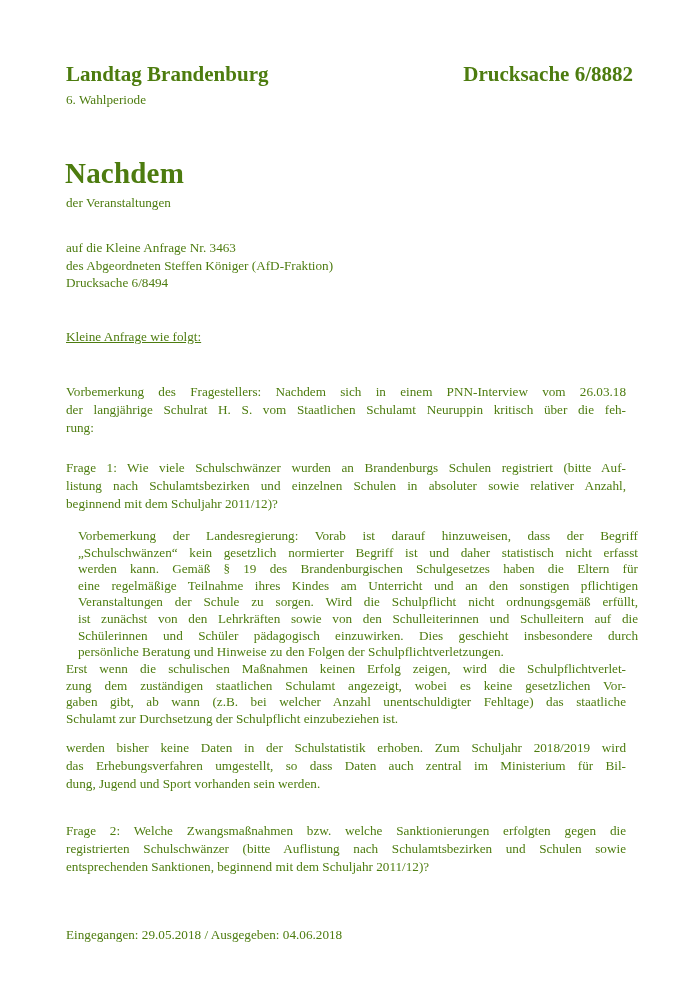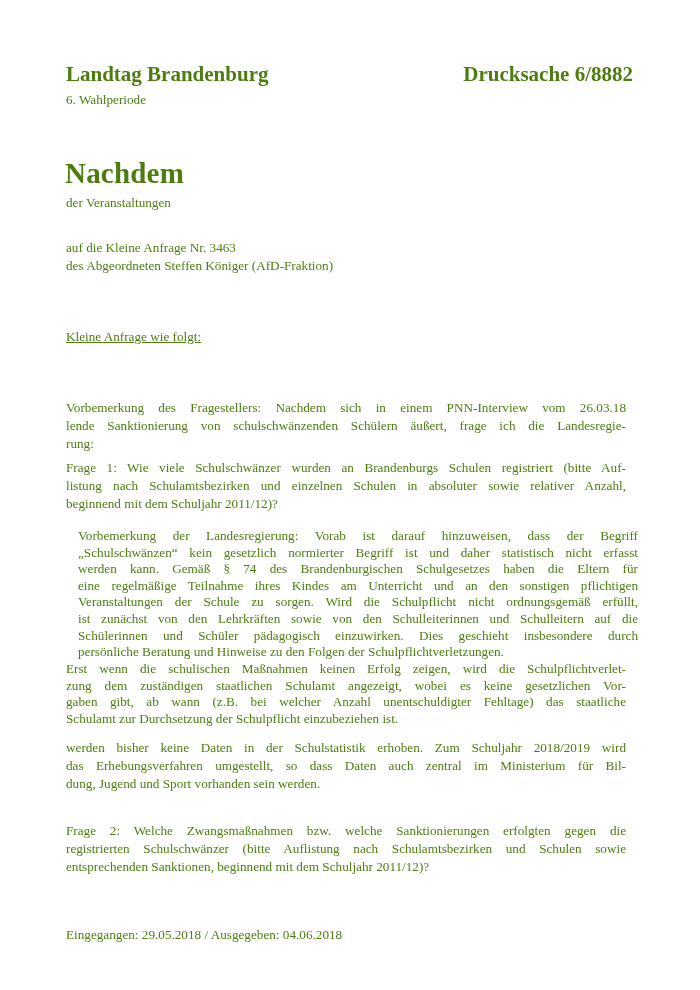--- a/index.html
+++ b/index.html
@@ -39,21 +39,21 @@
   .ref { position: absolute; left: 66px; top: 227px; line-height: 17.5px; margin-top: 12px; }
   .subject { position: absolute; left: 66px; top: 296px; font-weight: bold; }
   .block {
     position: absolute;
     left: 66px;
     width: 560px;
     line-height: 18px;
   }
   .intro { top: 328px; }
   .intro .ln { text-decoration: underline; }
-  #p-questioner { top: 399px; }
+  #p-questioner { top: 383px; }
   #p-q1 { top: 459px; }
   #p-gov1 { top: 528px; line-height: 16.6px; margin-left: 12px; }
   #p-gov2 { top: 661px; line-height: 16.6px; }
   #p-zu1 { top: 739px; }
   #p-q2 { top: 822px; }
   .footer { position: absolute; left: 66px; top: 926px; line-height: 17px; }
   
   .just .ln.jl { text-align: justify; text-align-last: justify; }
 </style>
 </head>
@@ -68,43 +68,44 @@
 
   <div class="period">6. Wahlperiode</div>
 
   <h1 class="antwort">Nachdem</h1>
 
   <div class="lr">der Veranstaltungen</div>
 
   <div class="ref">
       <div class="ln">auf die Kleine Anfrage Nr. 3463</div>
       <div class="ln">des Abgeordneten Steffen Königer (AfD-Fraktion)</div>
+      <div class="ln">Drucksache 6/8494</div>
     </div>
 
 
   <div class="block just intro">
       <div class="ln">Kleine Anfrage wie folgt:</div>
     </div>
 
   <div class="block just" id="p-questioner">
       <div class="ln jl">Vorbemerkung des Fragestellers: Nachdem sich in einem PNN-Interview vom 26.03.18</div>
-      <div class="ln jl">lende Sanktionierung von schulschwänzenden Schülern äußert, frage ich die Landesregie-</div>
+      <div class="ln jl">der langjährige Schulrat H. S. vom Staatlichen Schulamt Neuruppin kritisch über die feh-</div>
       <div class="ln">rung:</div>
     </div>
 
   <div class="block just" id="p-q1">
       <div class="ln jl">Frage 1: Wie viele Schulschwänzer wurden an Brandenburgs Schulen registriert (bitte Auf-</div>
       <div class="ln jl">listung nach Schulamtsbezirken und einzelnen Schulen in absoluter sowie relativer Anzahl,</div>
       <div class="ln">beginnend mit dem Schuljahr 2011/12)?</div>
     </div>
 
   <div class="block just" id="p-gov1">
       <div class="ln jl">Vorbemerkung der Landesregierung: Vorab ist darauf hinzuweisen, dass der Begriff</div>
       <div class="ln jl">„Schulschwänzen“ kein gesetzlich normierter Begriff ist und daher statistisch nicht erfasst</div>
-      <div class="ln jl">werden kann. Gemäß § 74 des Brandenburgischen Schulgesetzes haben die Eltern für</div>
+      <div class="ln jl">werden kann. Gemäß § 19 des Brandenburgischen Schulgesetzes haben die Eltern für</div>
       <div class="ln jl">eine regelmäßige Teilnahme ihres Kindes am Unterricht und an den sonstigen pflichtigen</div>
       <div class="ln jl">Veranstaltungen der Schule zu sorgen. Wird die Schulpflicht nicht ordnungsgemäß erfüllt,</div>
       <div class="ln jl">ist zunächst von den Lehrkräften sowie von den Schulleiterinnen und Schulleitern auf die</div>
       <div class="ln jl">Schülerinnen und Schüler pädagogisch einzuwirken. Dies geschieht insbesondere durch</div>
       <div class="ln">persönliche Beratung und Hinweise zu den Folgen der Schulpflichtverletzungen.</div>
     </div>
 
   <div class="block just" id="p-gov2">
       <div class="ln jl">Erst wenn die schulischen Maßnahmen keinen Erfolg zeigen, wird die Schulpflichtverlet-</div>
       <div class="ln jl">zung dem zuständigen staatlichen Schulamt angezeigt, wobei es keine gesetzlichen Vor-</div>

